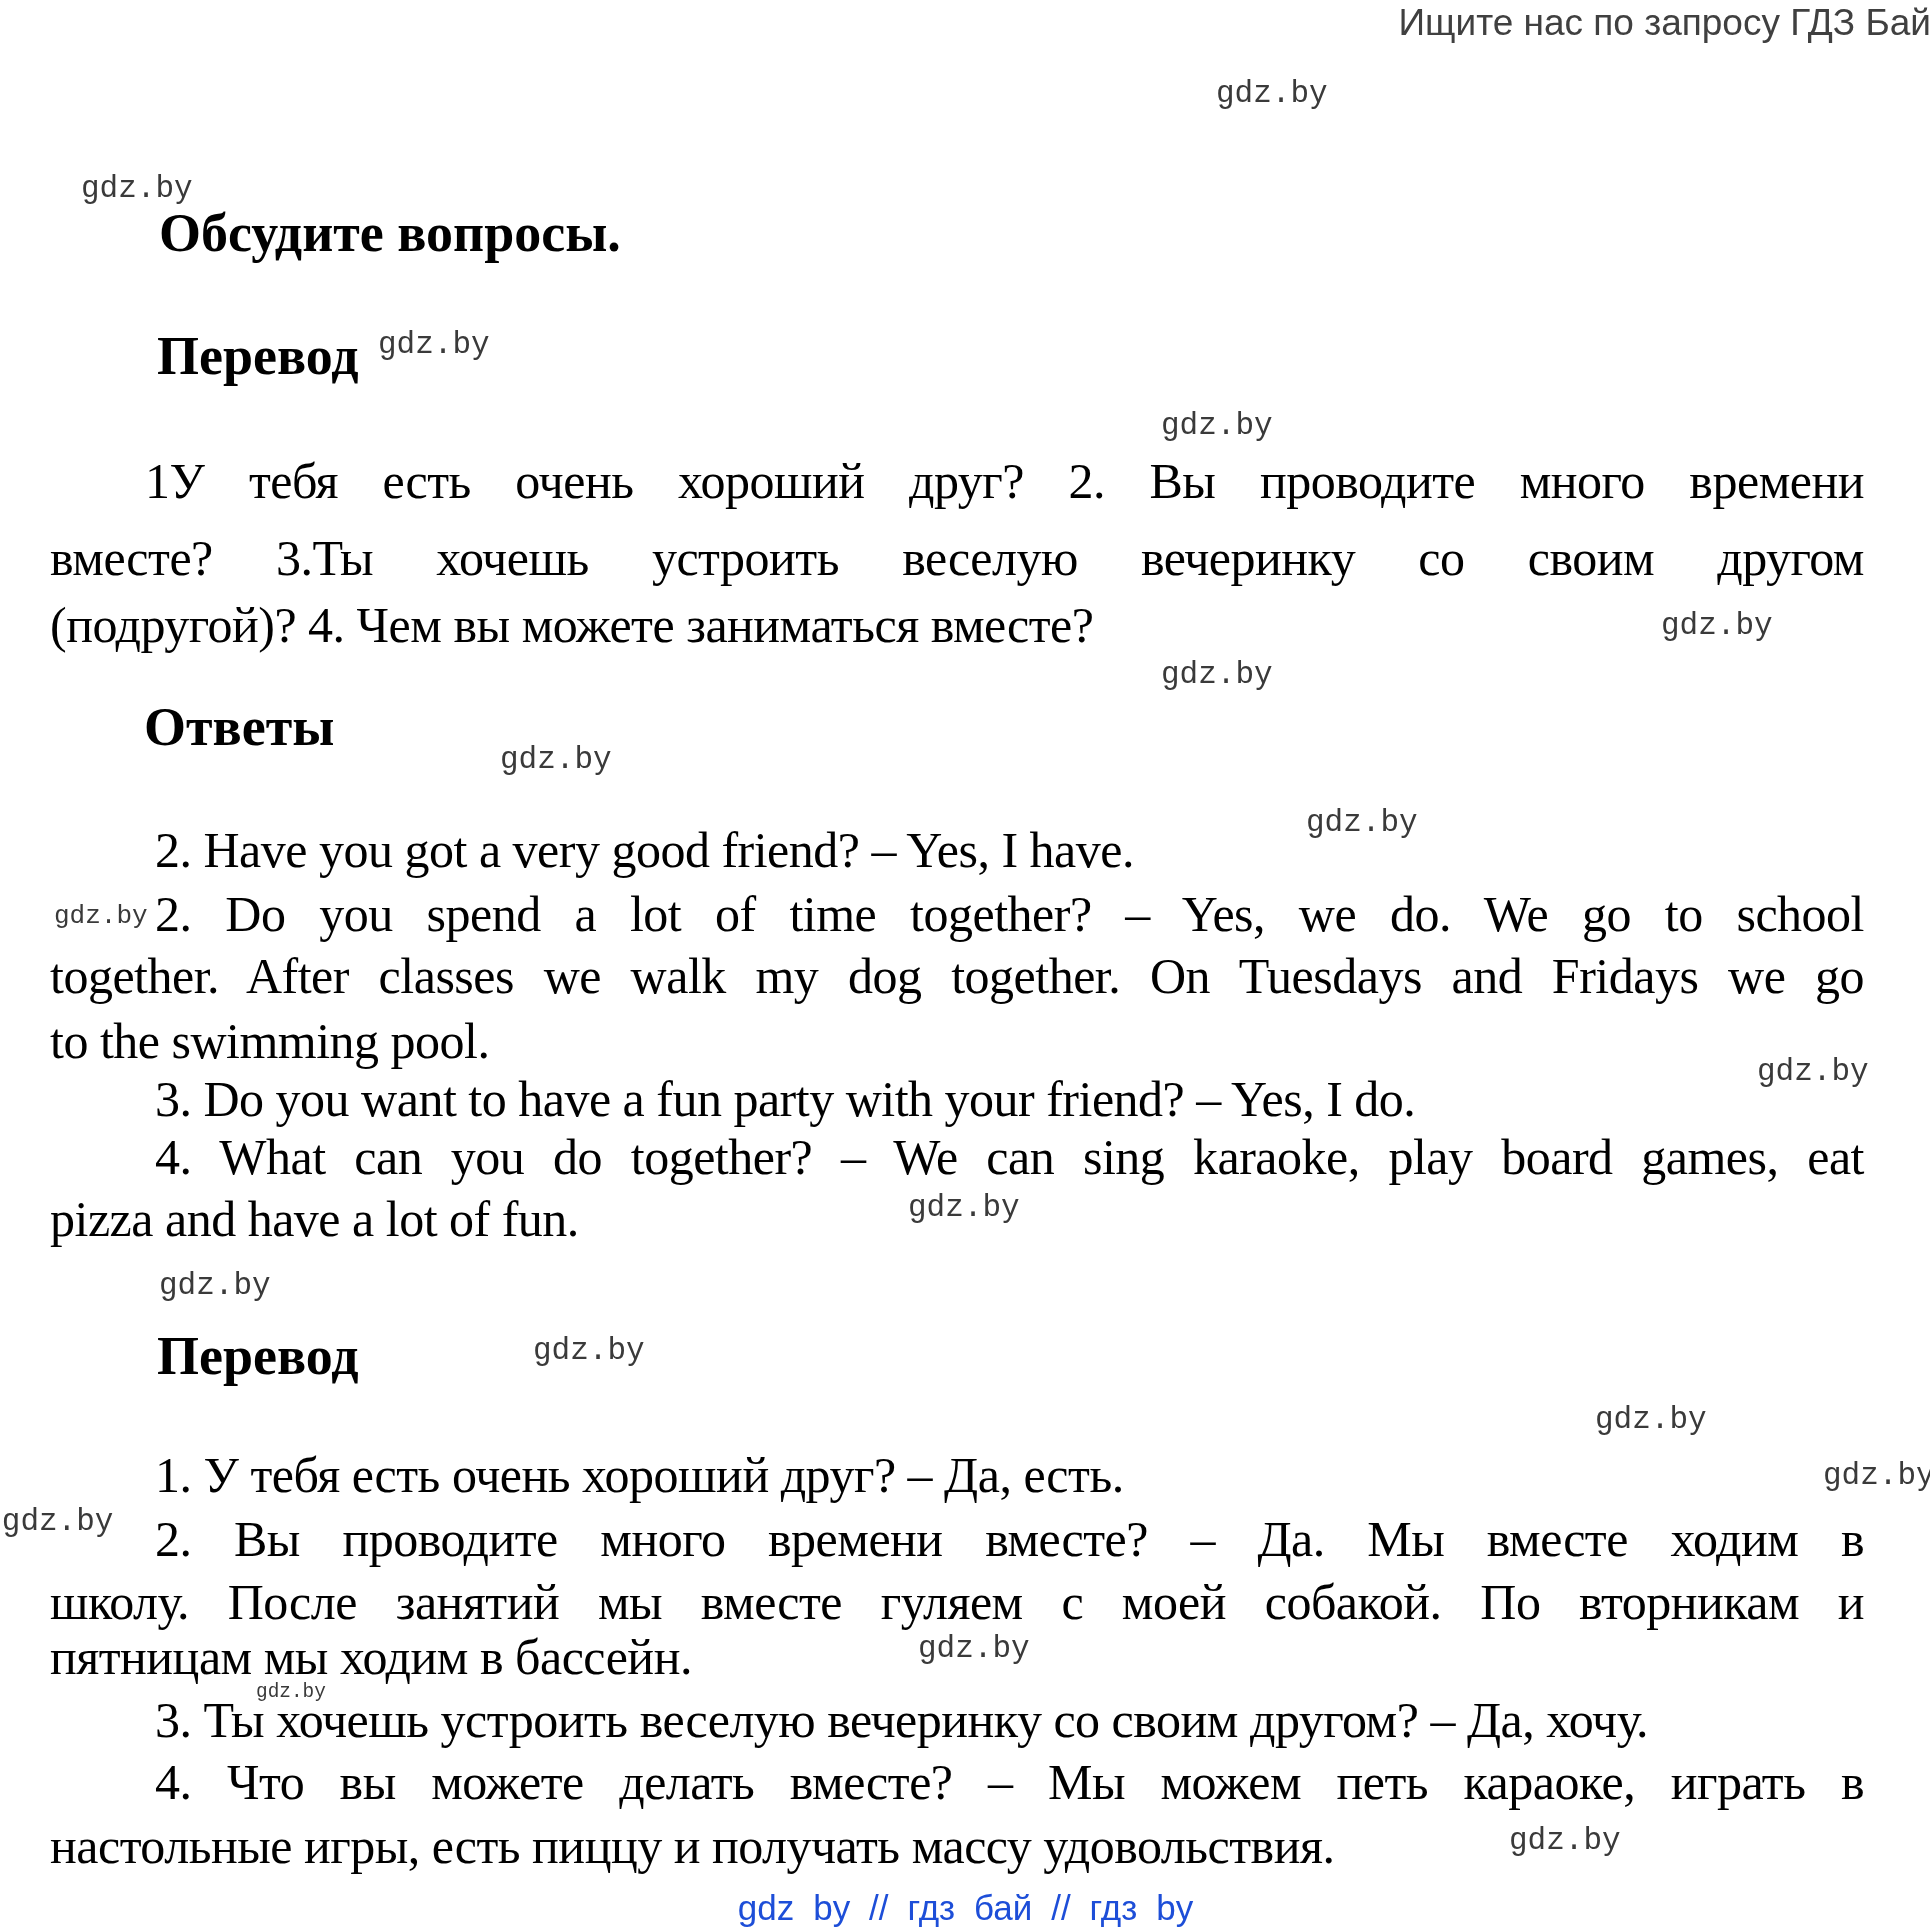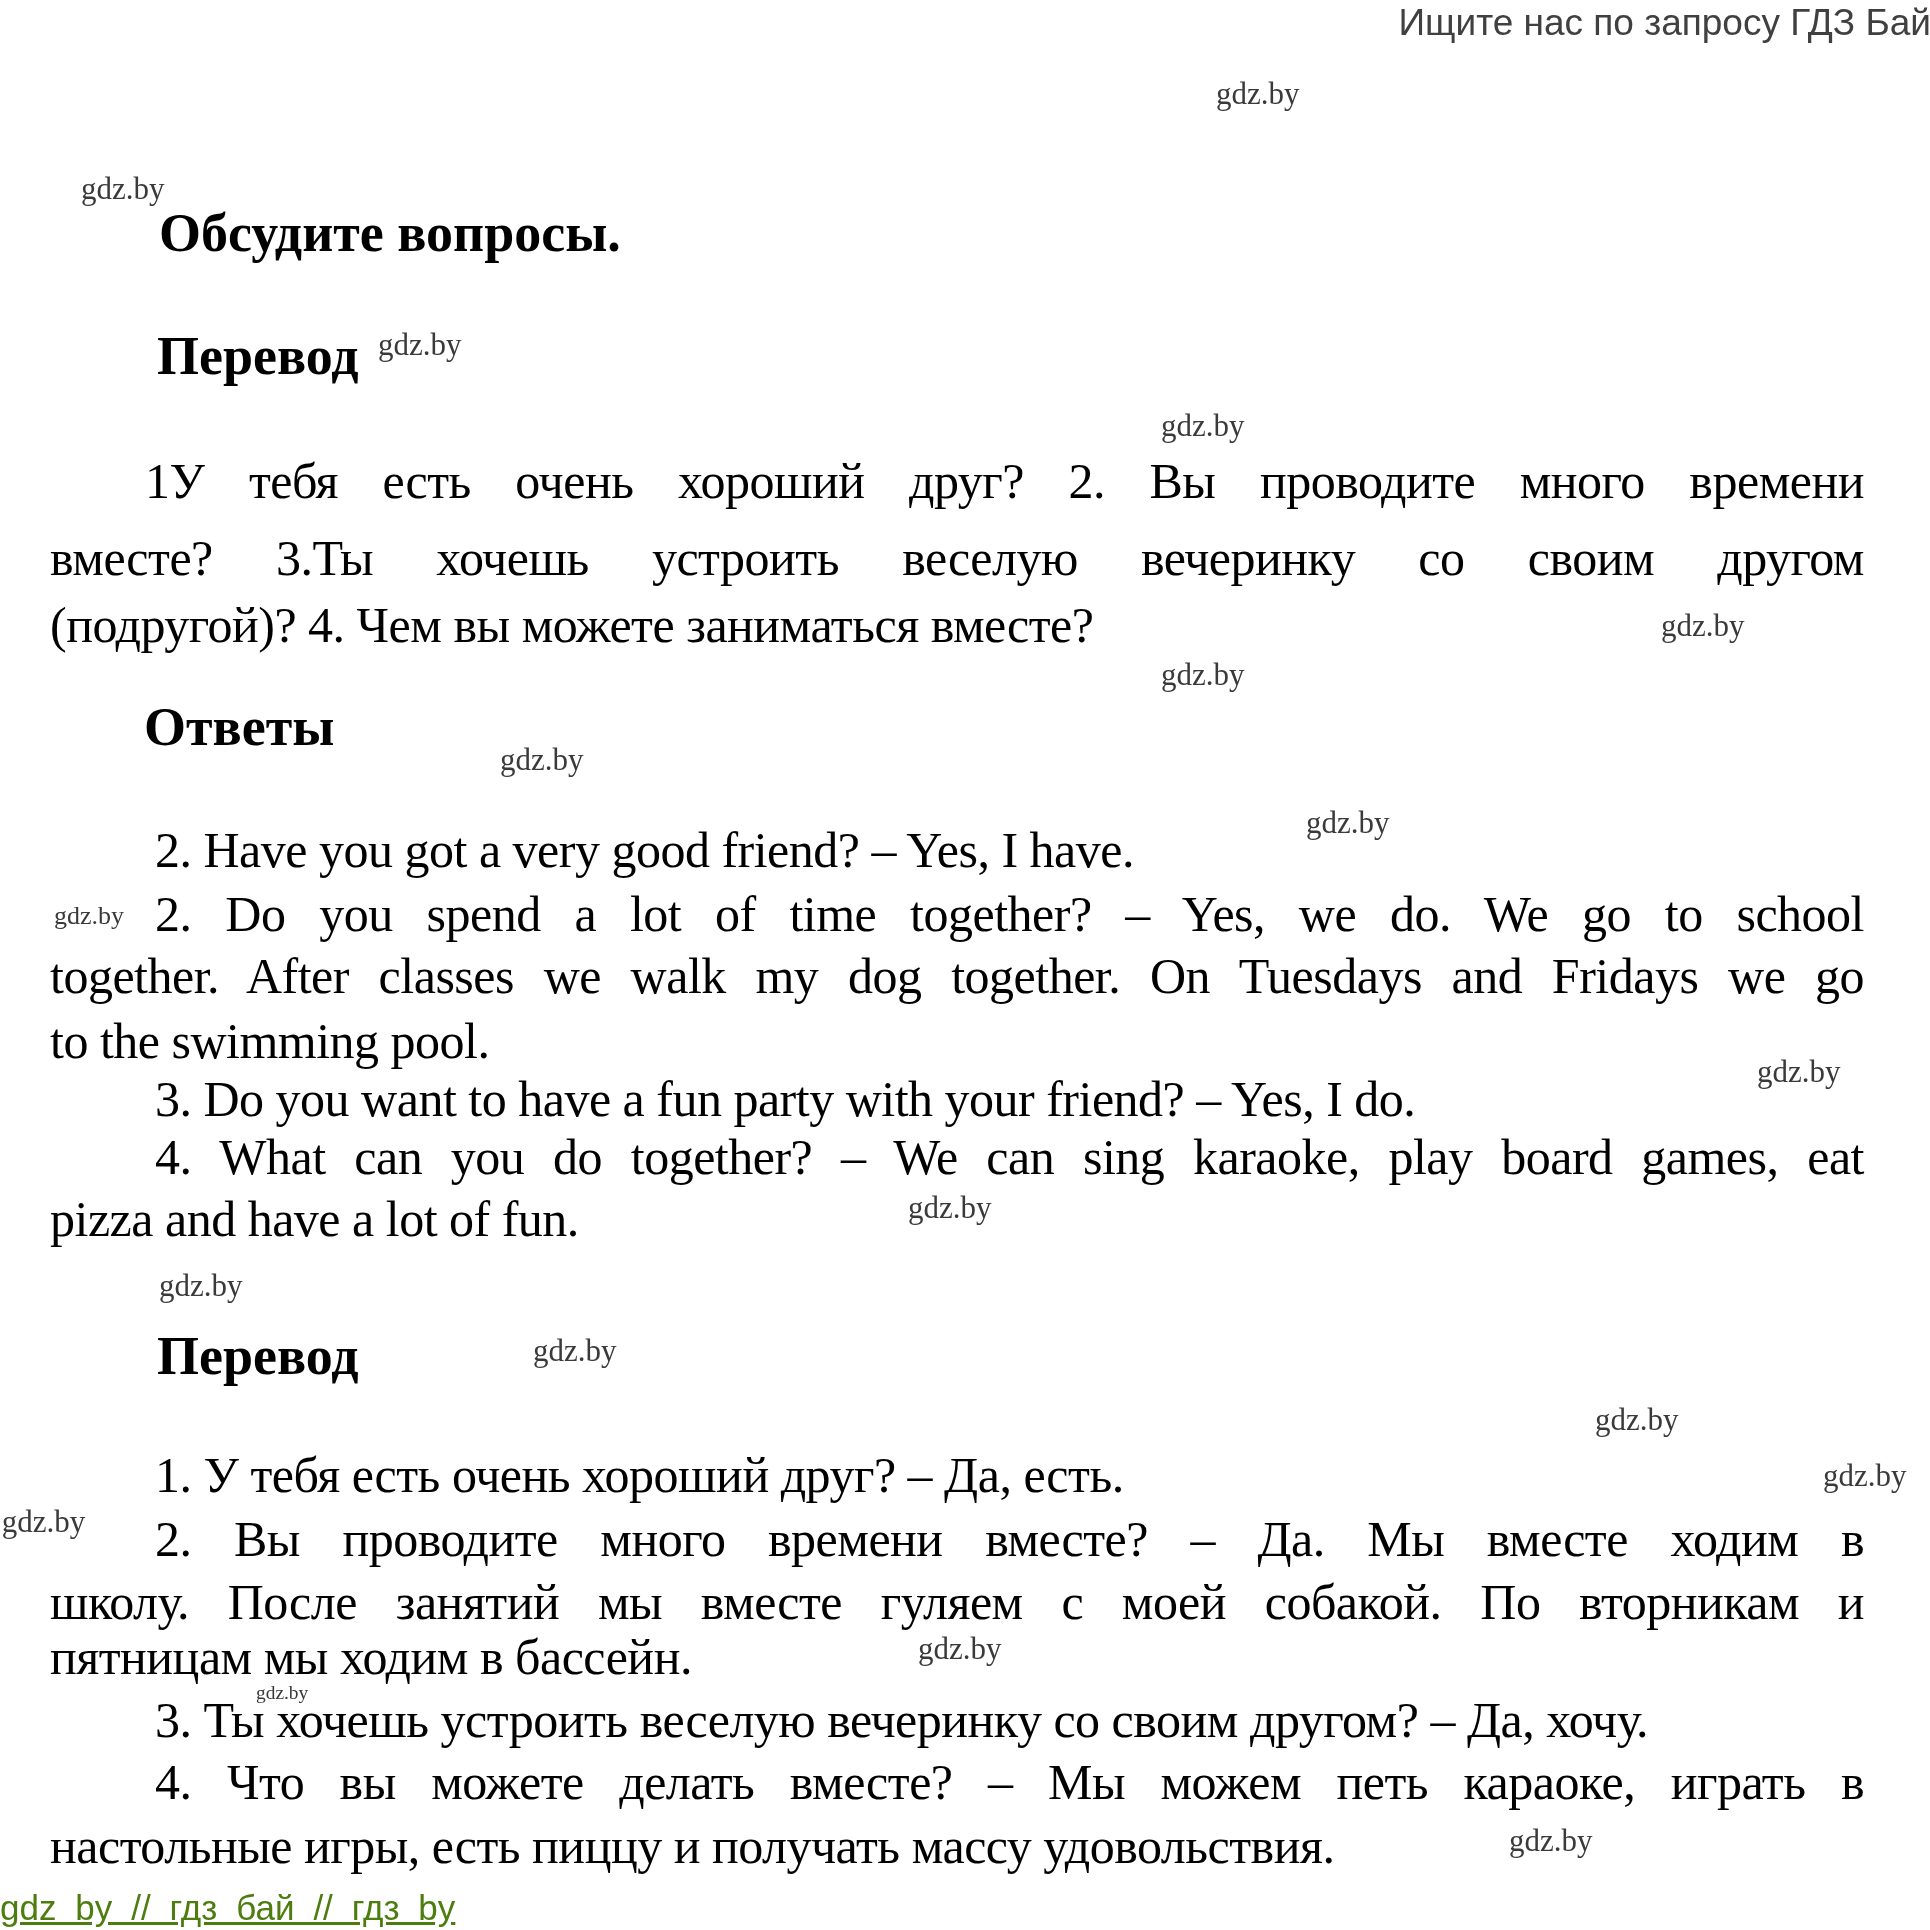--- a/index.html
+++ b/index.html
@@ -31,34 +31,34 @@
     position:absolute;left:50px;width:1814px;
     font-size:50px;line-height:65px;
     letter-spacing:-0.5px;
     white-space:normal;
   }
   .jf{text-align:justify;text-align-last:justify;}
   .ind{text-indent:105px;}
   .ind1{text-indent:95px;}
   .wm{
     position:absolute;
-    font-family:Liberation Serif, serif;
+    font-family:Liberation Mono, monospace;
     font-size:31px;line-height:31px;
     color:#3a3a3a;
     white-space:nowrap;
   }
   .wm-sm{font-size:26px;line-height:26px;}
   .wm-xs{font-size:19.4px;line-height:19.4px;}
   .footer{
     position:absolute;top:1887px;left:0;width:100%;
+    text-align:center;
     font-family:"Liberation Sans","DejaVu Sans",sans-serif;
     font-size:35px;line-height:41px;
-    color:#4d7c0f;
+    color:#1d4ed8;
     word-spacing:9.2px;
-    text-decoration:underline;
   }
 </style>
 </head>
 <body>
 
 <div id="page">
 
   <div class="banner">Ищите нас по запросу ГДЗ Бай</div>
 
 

